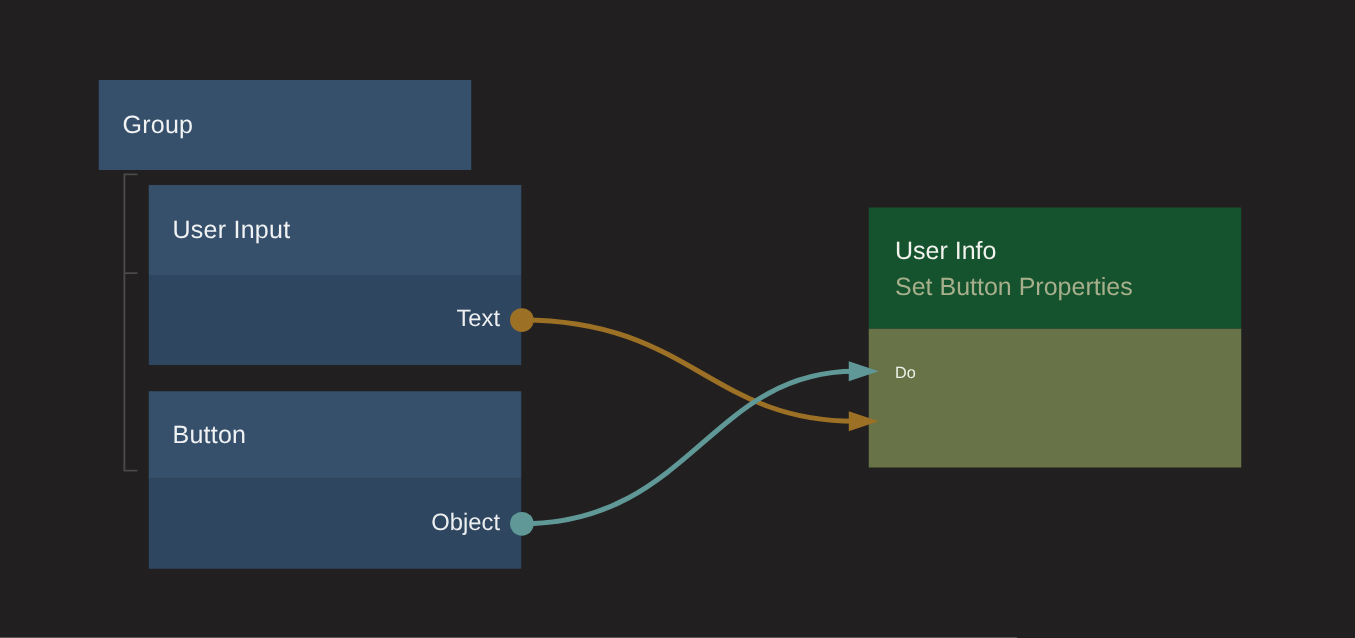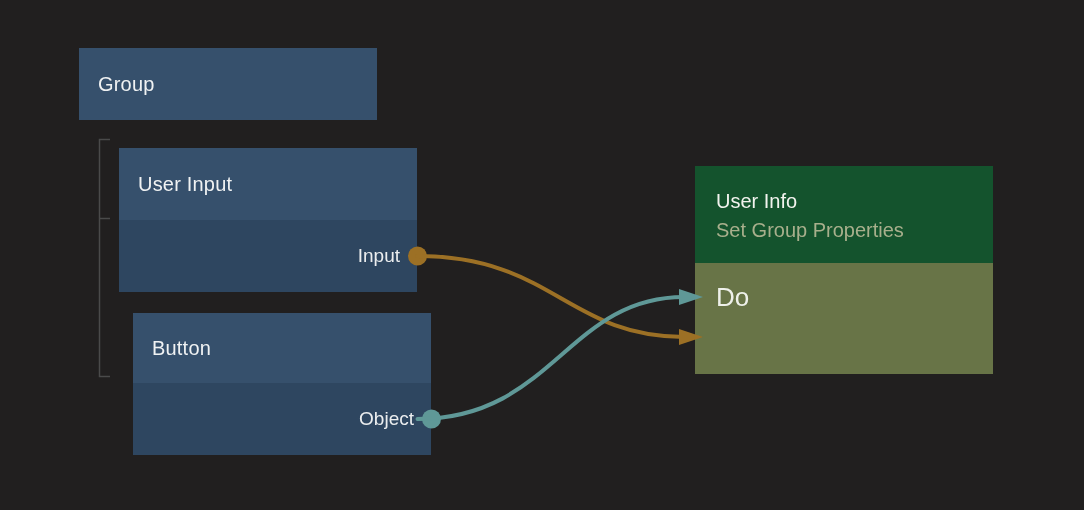--- a/index.html
+++ b/index.html
@@ -54,30 +54,30 @@
     right: -10px;
     top: 50%;
     transform: translateY(-50%);
     width: 19px;
     height: 19px;
     border-radius: 50%;
   }
   
   #node-group {
     left: 79px;
-    top: 48px;
+    top: 64px;
     height: 72px;
   }
   #node-group .node-header { height: 72px; }
   
   #node-text-input { left: 119px; top: 148px; }
   #node-text-input .node-header { height: 72px; }
   #node-text-input .node-body { height: 72px; }
   
-  #node-button { left: 133px; top: 313px; }
+  #node-button { left: 119px; top: 313px; }
   #node-button .node-header { height: 70px; }
   #node-button .node-body { height: 72px; }
   
   #node-user-info { left: 695px; top: 166px; }
   #node-user-info .uheader {
     height: 97px;
     box-sizing: border-box;
     padding: 21px 0 0 21px;
   }
   #node-user-info .utitle {
@@ -97,21 +97,21 @@
   }
   .input-row {
     height: 40px;
     display: flex;
     align-items: center;
     padding-left: 21px;
     box-sizing: border-box;
   }
   .input-label {
     color: #eef0ea;
-    font-size: 26px;
+    font-size: 13px;
   }
   
   #wires {
     position: absolute;
     left: 0;
     top: 0;
     width: 1084px;
     height: 510px;
     pointer-events: none;
     z-index: 5;
@@ -127,42 +127,42 @@
       <span class="node-title">Group</span>
     </div>
   </div>
 
   <div class="node" id="node-text-input">
     <div class="node-header" style="background-color: rgb(54, 80, 108);">
       <span class="node-title">User Input</span>
     </div>
     <div class="node-body" style="background-color: rgb(46, 70, 96);">
       <div class="port-row">
-        <span class="port-label">Input</span>
+        <span class="port-label">Text</span>
         <span class="port-dot" style="background-color: rgb(156, 112, 37);"></span>
       </div>
     </div>
   </div>
 
   <div class="node" id="node-button">
     <div class="node-header" style="background-color: rgb(54, 80, 108);">
       <span class="node-title">Button</span>
     </div>
     <div class="node-body" style="background-color: rgb(46, 70, 96);">
       <div class="port-row">
         <span class="port-label">Object</span>
         <span class="port-dot" style="background-color: rgb(95, 152, 151);"></span>
       </div>
     </div>
   </div>
 
   <div class="node" id="node-user-info">
     <div class="uheader" style="background-color: #14532d;">
       <div class="utitle">User Info</div>
-      <div class="usubtitle">Set Group Properties</div>
+      <div class="usubtitle">Set Button Properties</div>
     </div>
     <div class="ubody" style="background-color: rgb(104, 116, 71);">
       <div class="input-row">
         <span class="input-label">Do</span>
       </div>
     </div>
   </div>
 
   <svg id="wires" xmlns="http://www.w3.org/2000/svg">
     <path d="M110 139.5 L99.5 139.5 L99.5 376.5 L110 376.5 M99.5 218.5 L110 218.5" fill="none" stroke-width="1.5" style="stroke: rgb(74, 74, 74);"></path>

